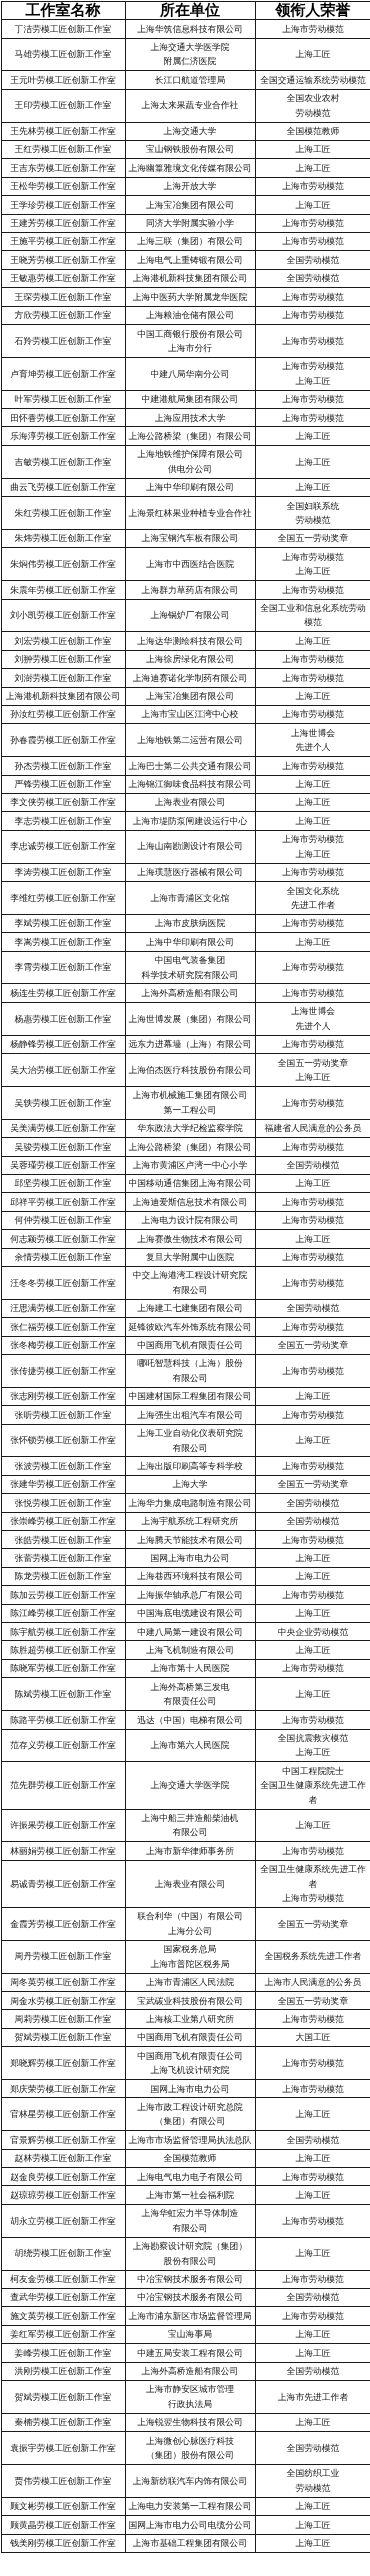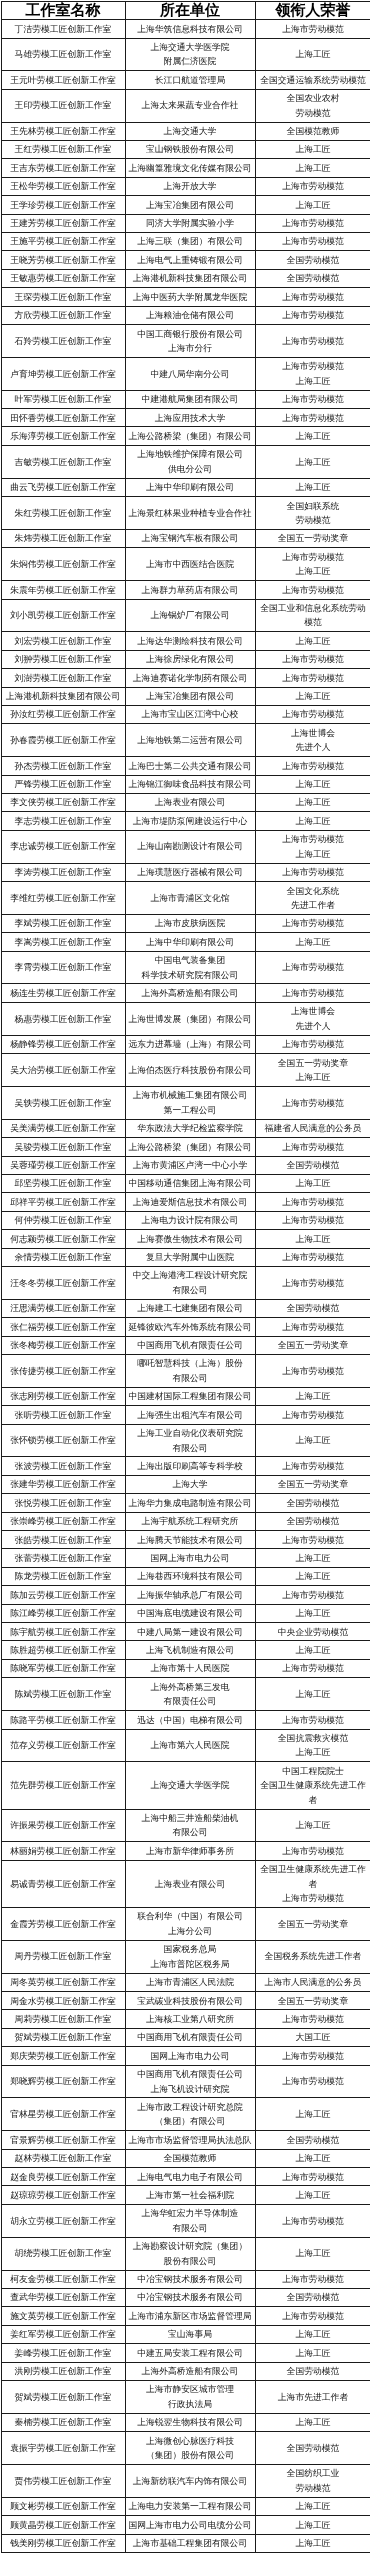--- a/index.html
+++ b/index.html
@@ -518,28 +518,28 @@
         <td data-name="workshop-name-cell">周莉劳模工匠创新工作室</td>
         <td data-name="unit-cell">上海核工业第八研究所</td>
         <td data-name="honor-cell">上海市劳动模范</td>
       </tr>
       <tr data-name="table-row">
         <td data-name="workshop-name-cell">贺斌劳模工匠创新工作室</td>
         <td data-name="unit-cell">中国商用飞机有限责任公司</td>
         <td data-name="honor-cell">大国工匠</td>
       </tr>
       <tr data-name="table-row">
-        <td data-name="workshop-name-cell">郑庆荣劳模工匠创新工作室</td>
-        <td data-name="unit-cell">国网上海市电力公司</td>
-        <td data-name="honor-cell">上海市劳动模范</td>
-      </tr>
-      <tr data-name="table-row">
         <td data-name="workshop-name-cell">郑晓辉劳模工匠创新工作室</td>
         <td data-name="unit-cell">中国商用飞机有限责任公司
 上海飞机设计研究院</td>
+        <td data-name="honor-cell">上海市劳动模范</td>
+      </tr>
+      <tr data-name="table-row">
+        <td data-name="workshop-name-cell">郑庆荣劳模工匠创新工作室</td>
+        <td data-name="unit-cell">国网上海市电力公司</td>
         <td data-name="honor-cell">上海市劳动模范</td>
       </tr>
       <tr data-name="table-row">
         <td data-name="workshop-name-cell">官林星劳模工匠创新工作室</td>
         <td data-name="unit-cell">上海市政工程设计研究总院
 （集团）有限公司</td>
         <td data-name="honor-cell">上海工匠</td>
       </tr>
       <tr data-name="table-row">
         <td data-name="workshop-name-cell">官景辉劳模工匠创新工作室</td>

